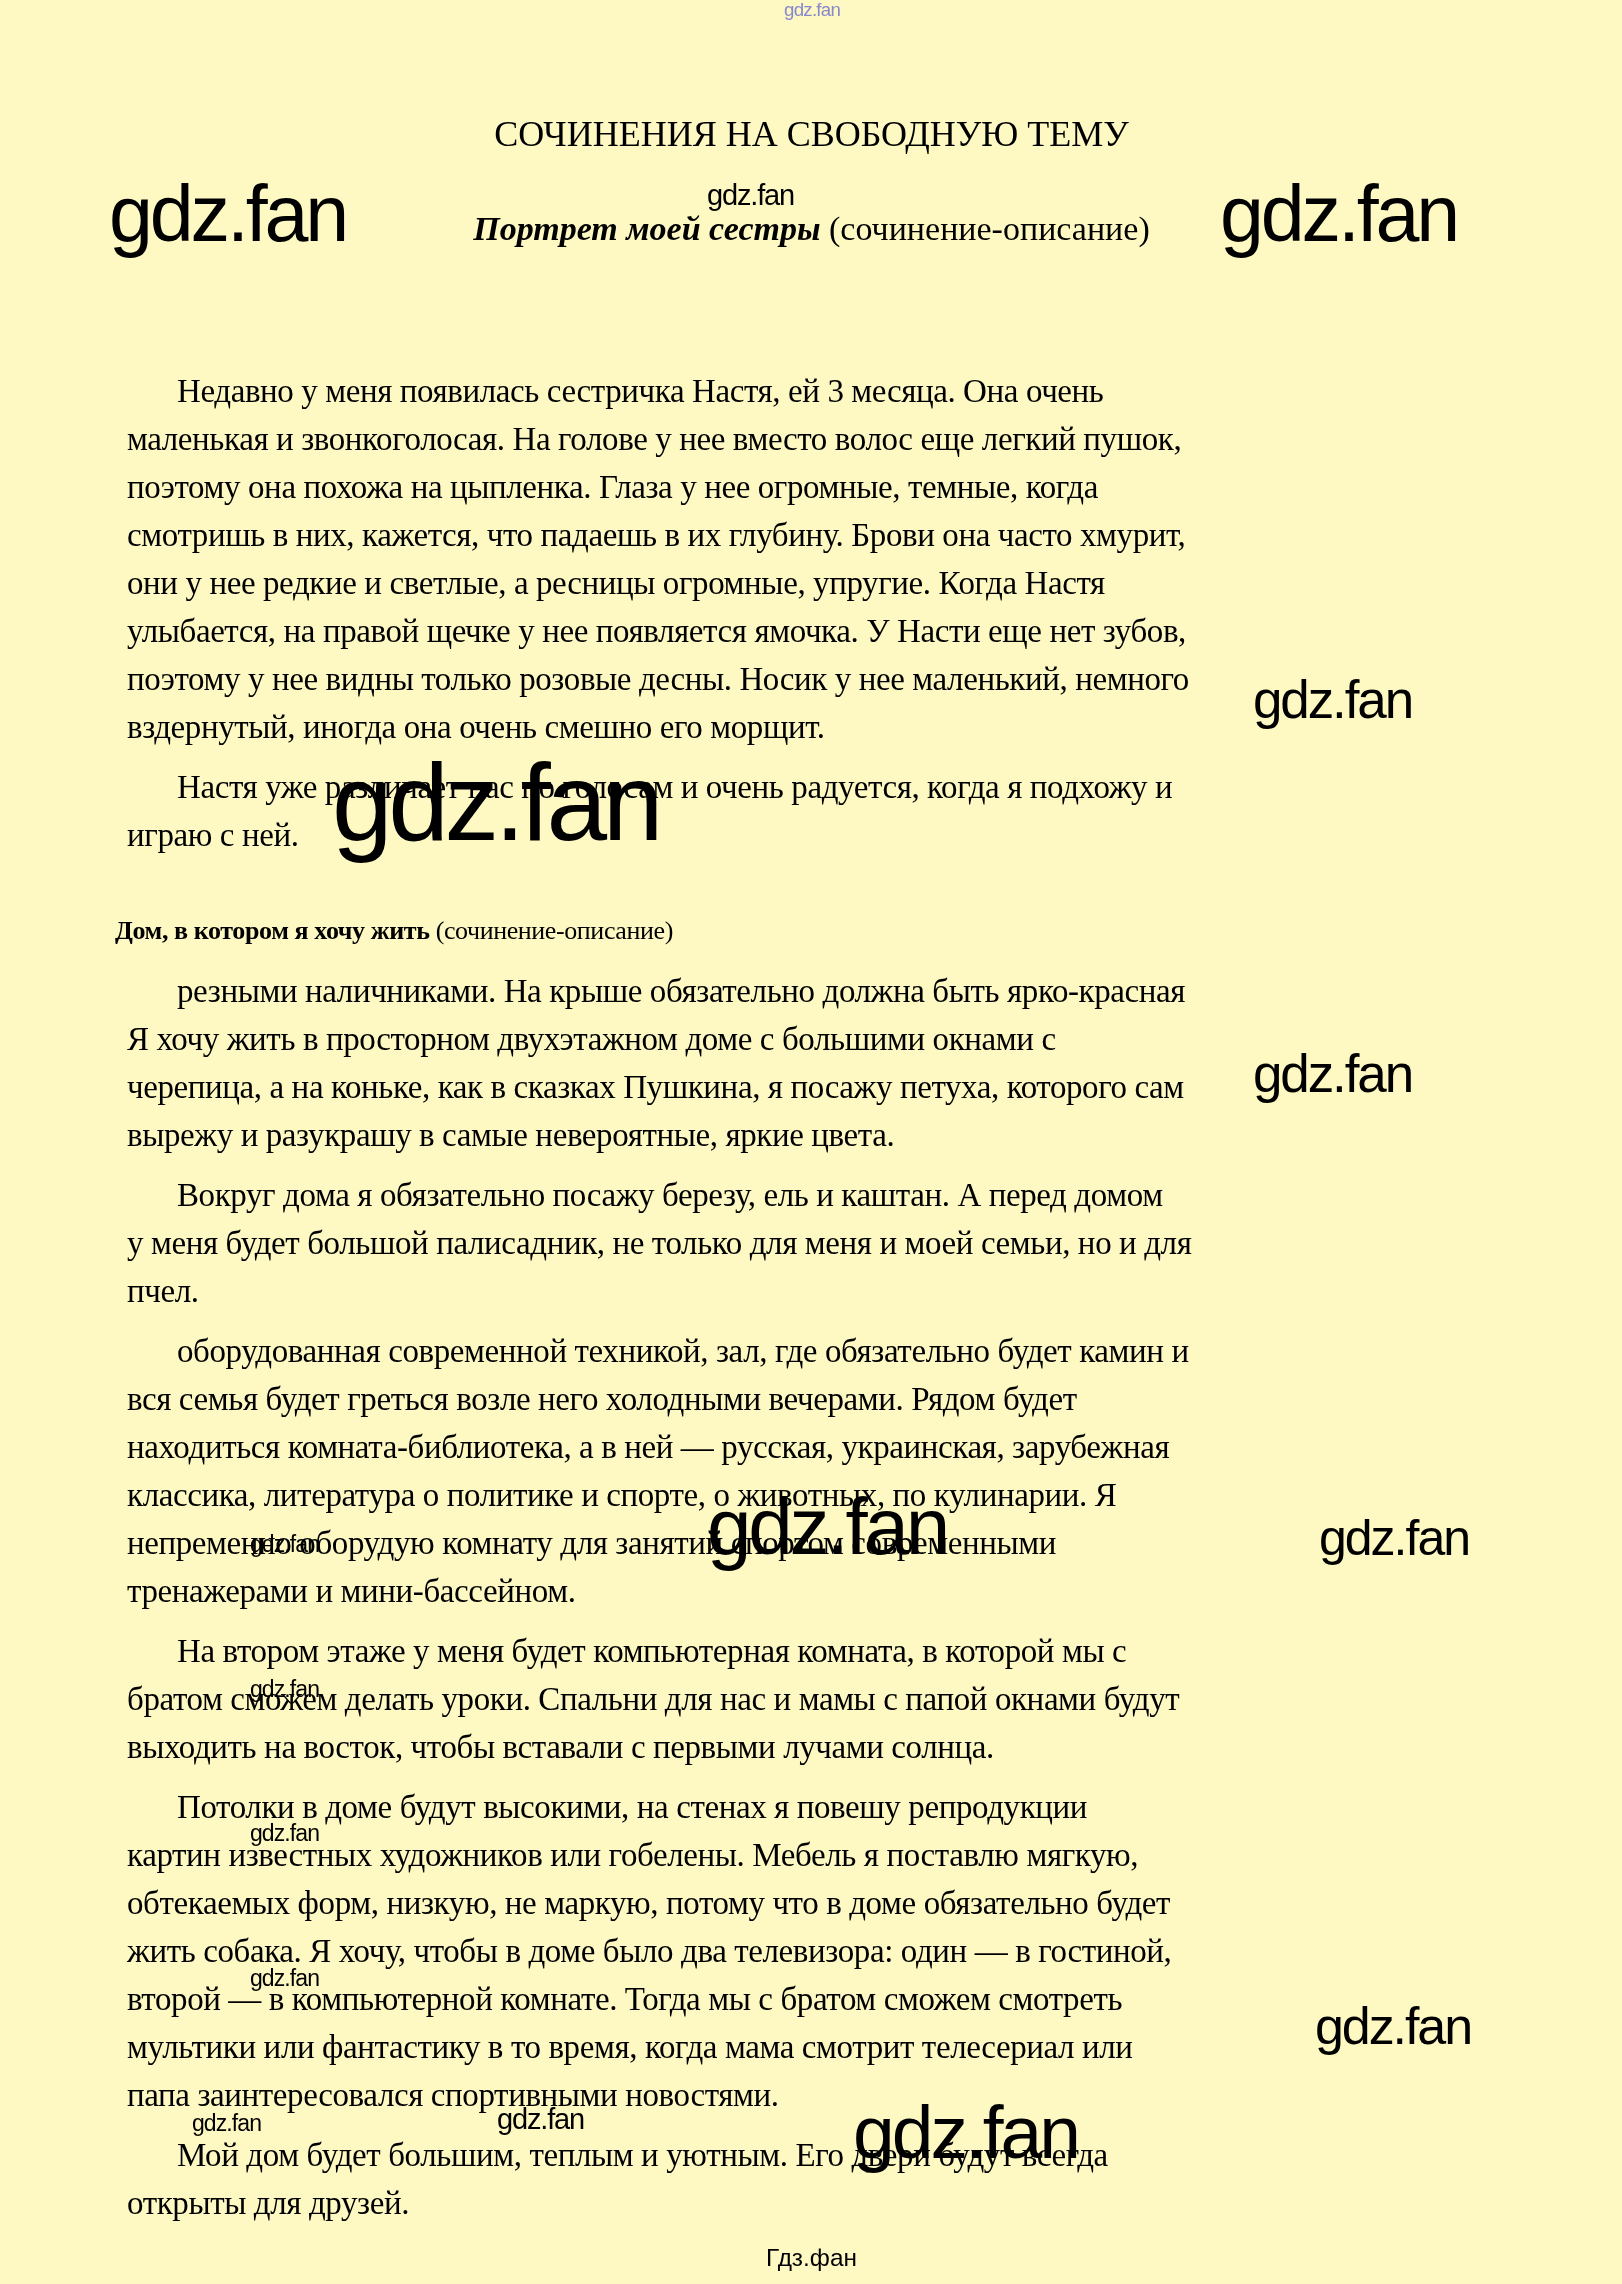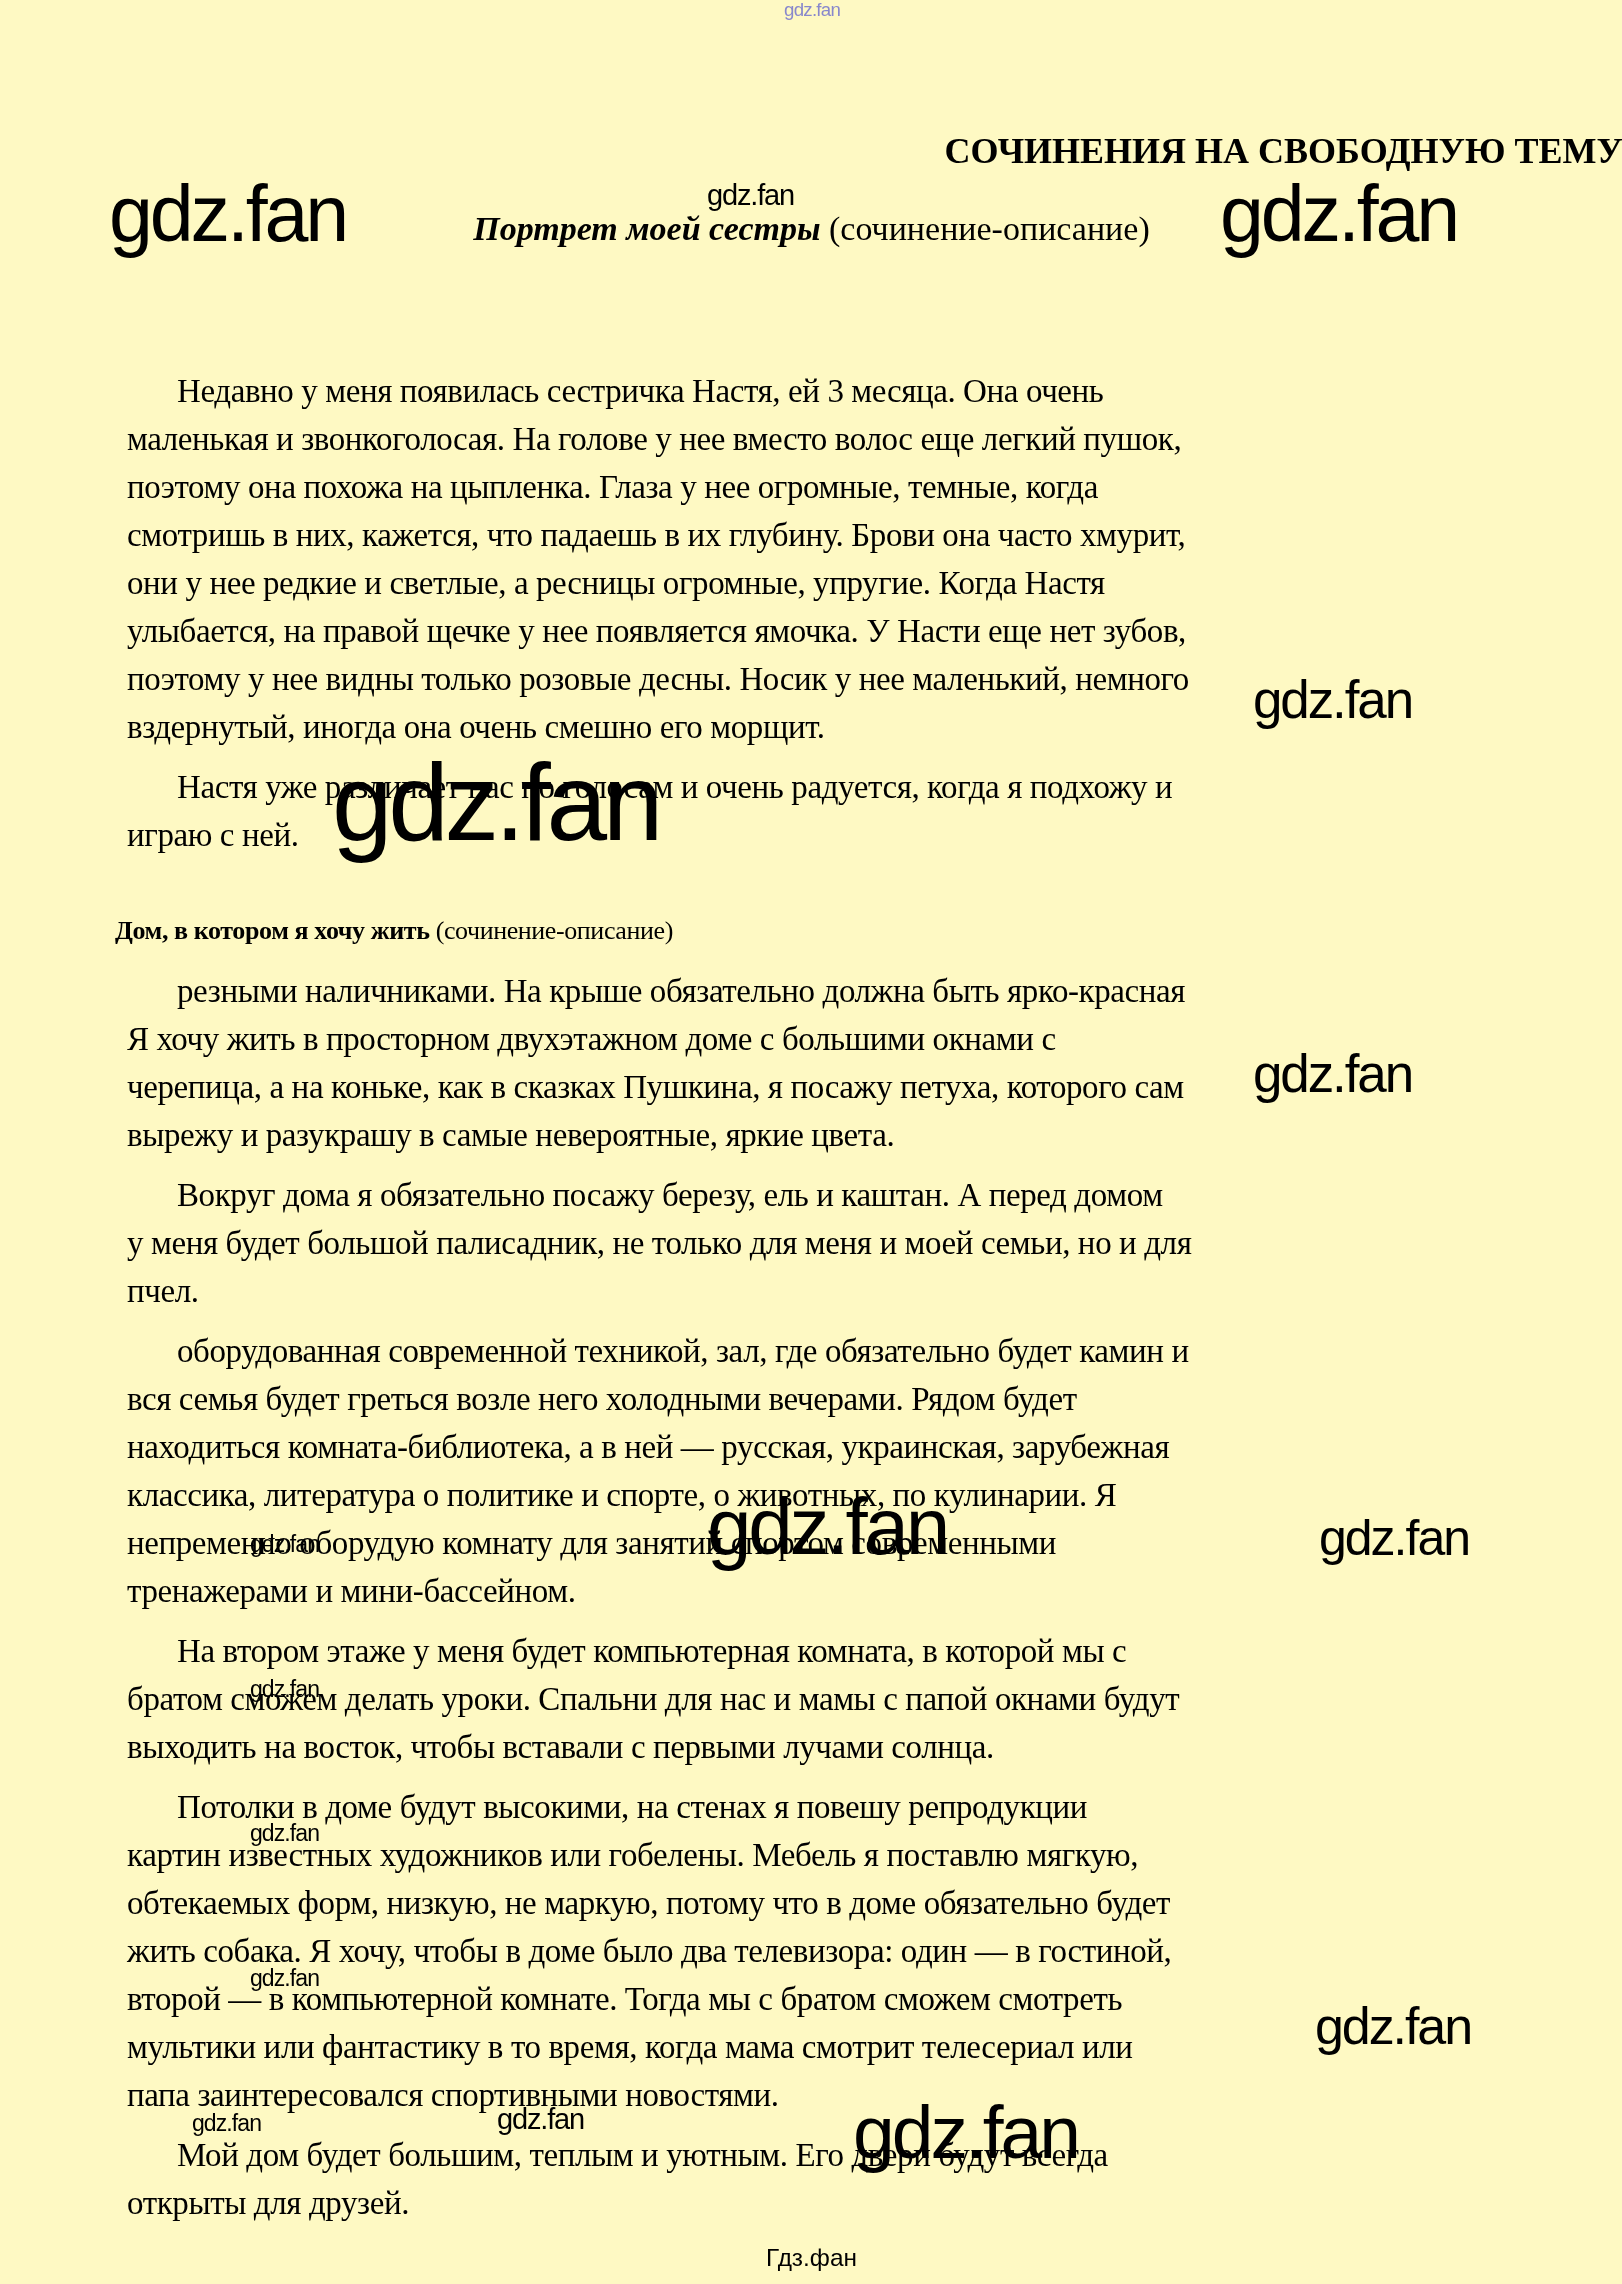--- a/index.html
+++ b/index.html
@@ -6,23 +6,23 @@
   .page {
     position:relative;
     width:1623px; height:2284px;
     background:#fef9c3;
     font-family:"Liberation Serif", serif;
     color:#000;
     overflow:hidden;
   }
   
   .title {
-    position:absolute; top:130px; left:0; width:100%;
-    text-align:right;
-    font-size:36px; font-weight:bold;
+    position:absolute; top:113px; left:0; width:100%;
+    text-align:center;
+    font-size:36px; font-weight:normal;
     letter-spacing:0px;
   }
   .subtitle {
     position:absolute; top:210px; left:0; width:100%;
     text-align:center;
     font-size:34px;
   }
   .subtitle .b { font-weight:bold;font-style:italic; }
   
   .bodytext {

